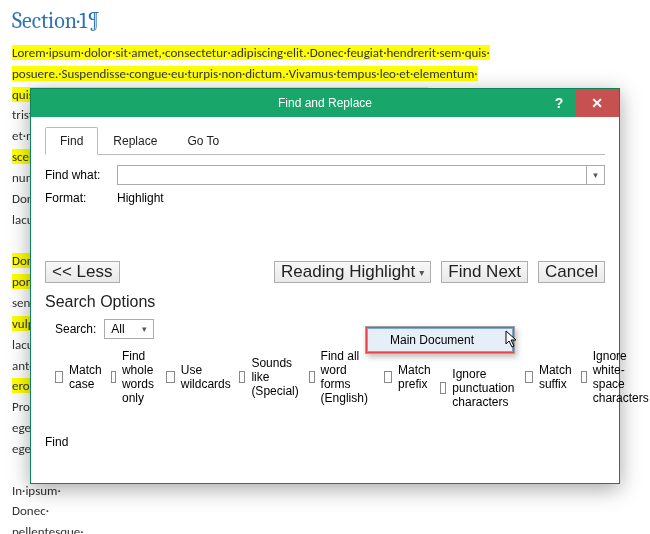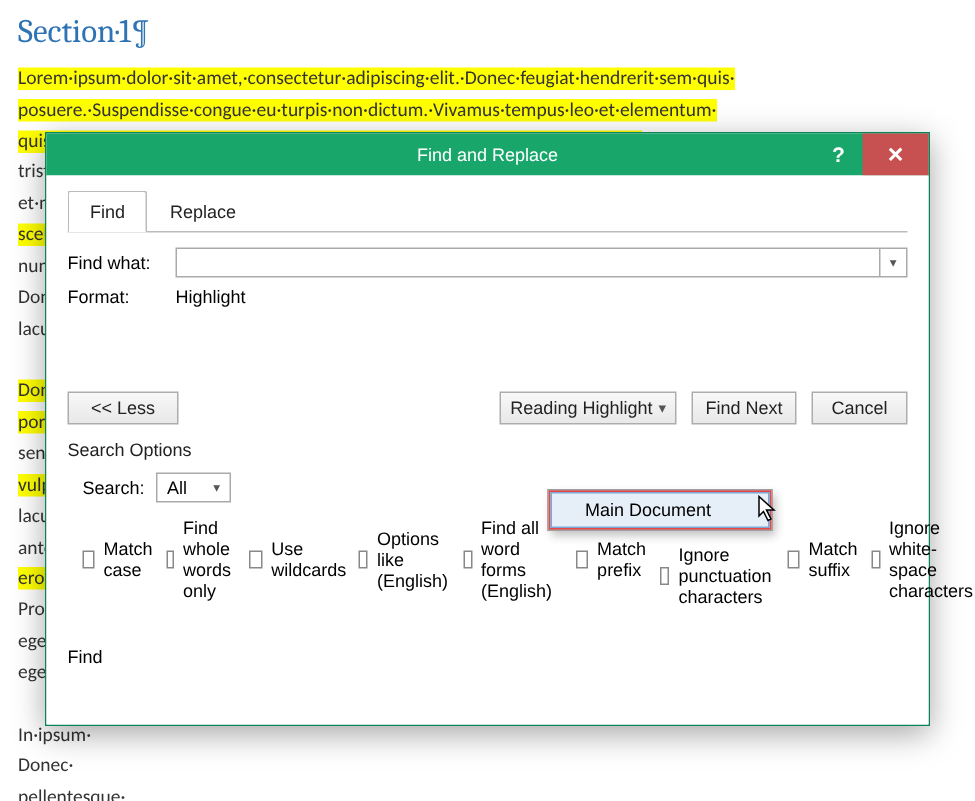--- a/index.html
+++ b/index.html
@@ -100,32 +100,32 @@
   }
   .combo-arrow {
     position: absolute; right: 0; top: 0; bottom: 0; width: 18px;
     border-left: 1px solid #aaa; display: flex; align-items: center; justify-content: center;
     font-size: 9px; color: #555;
   }
   .format-row { display: flex; margin-top: 6px; font-size: 12px; }
   .btn {
     height: 22px; border: 1px solid #adadad; background: linear-gradient(#f8f8f8,#e8e8e8);
     display: inline-flex; align-items: center; justify-content: center;
-    font-size: 12px; padding: 0 6px; min-width: 60px; color: #222;
+    font-size: 17px; padding: 0 6px; min-width: 60px; color: #222;
   }
   .btn.dd::after { content: " ▾"; font-size: 10px; margin-left: 4px; color: #555; }
   .btn-row {
     margin-top: 56px;
     display: flex;
     align-items: center;
     gap: 10px;
   }
   .btn-row .spacer { flex: 1; }
   .fieldset-label {
-    font-size: 12px; color: #222; margin-top: 10px;
+    font-size: 16px; color: #222; margin-top: 10px;
   }
   .search-line { display: flex; align-items: center; gap: 8px; margin: 8px 0 6px 10px; }
   .select {
     height: 20px; border: 1px solid #aaa; background: #fff; display: flex; align-items: center;
     padding: 0 18px 0 6px; font-size: 12px; position: relative; min-width: 50px;
   }
   .select .combo-arrow { border-left: none; }
   .cols { display: flex; margin-left: 10px; }
   .col { flex: 1; display: flex; gap: 5px; }
   .chk { display: flex; align-items: center; gap: 6px; font-size: 12px; }
@@ -190,20 +190,21 @@
       <div class="help-btn">?</div>
       <div class="close-btn">
         <span>✕</span>
       </div>
     </div>
   </div>
   <div class="dlg-body">
     <div class="tabstrip" id="tabstrip">
         <div class="tab active">Find</div>
         <div class="tab">Replace</div>
+        <div class="tab">Go To</div>
       </div>
 
     <div class="row">
       <span class="lbl">Find what:</span>
       <div class="find-input">
         <span></span>
         <span class="combo-arrow">▾</span>
       </div>
     </div>
     <div class="format-row">
@@ -238,21 +239,21 @@
           <label class="chk">
             <span class="chkbox"></span>
             <span>Find whole words only</span>
           </label>
           <label class="chk">
             <span class="chkbox"></span>
             <span>Use wildcards</span>
           </label>
           <label class="chk">
             <span class="chkbox"></span>
-            <span>Options like (English)</span>
+            <span>Sounds like (Special)</span>
           </label>
           <label class="chk">
             <span class="chkbox"></span>
             <span>Find all word forms (English)</span>
           </label>
         </div>
       <div class="col" id="right-col" style="padding-left:10px">
           <label class="chk">
             <span class="chkbox"></span>
             <span>Match prefix</span>

